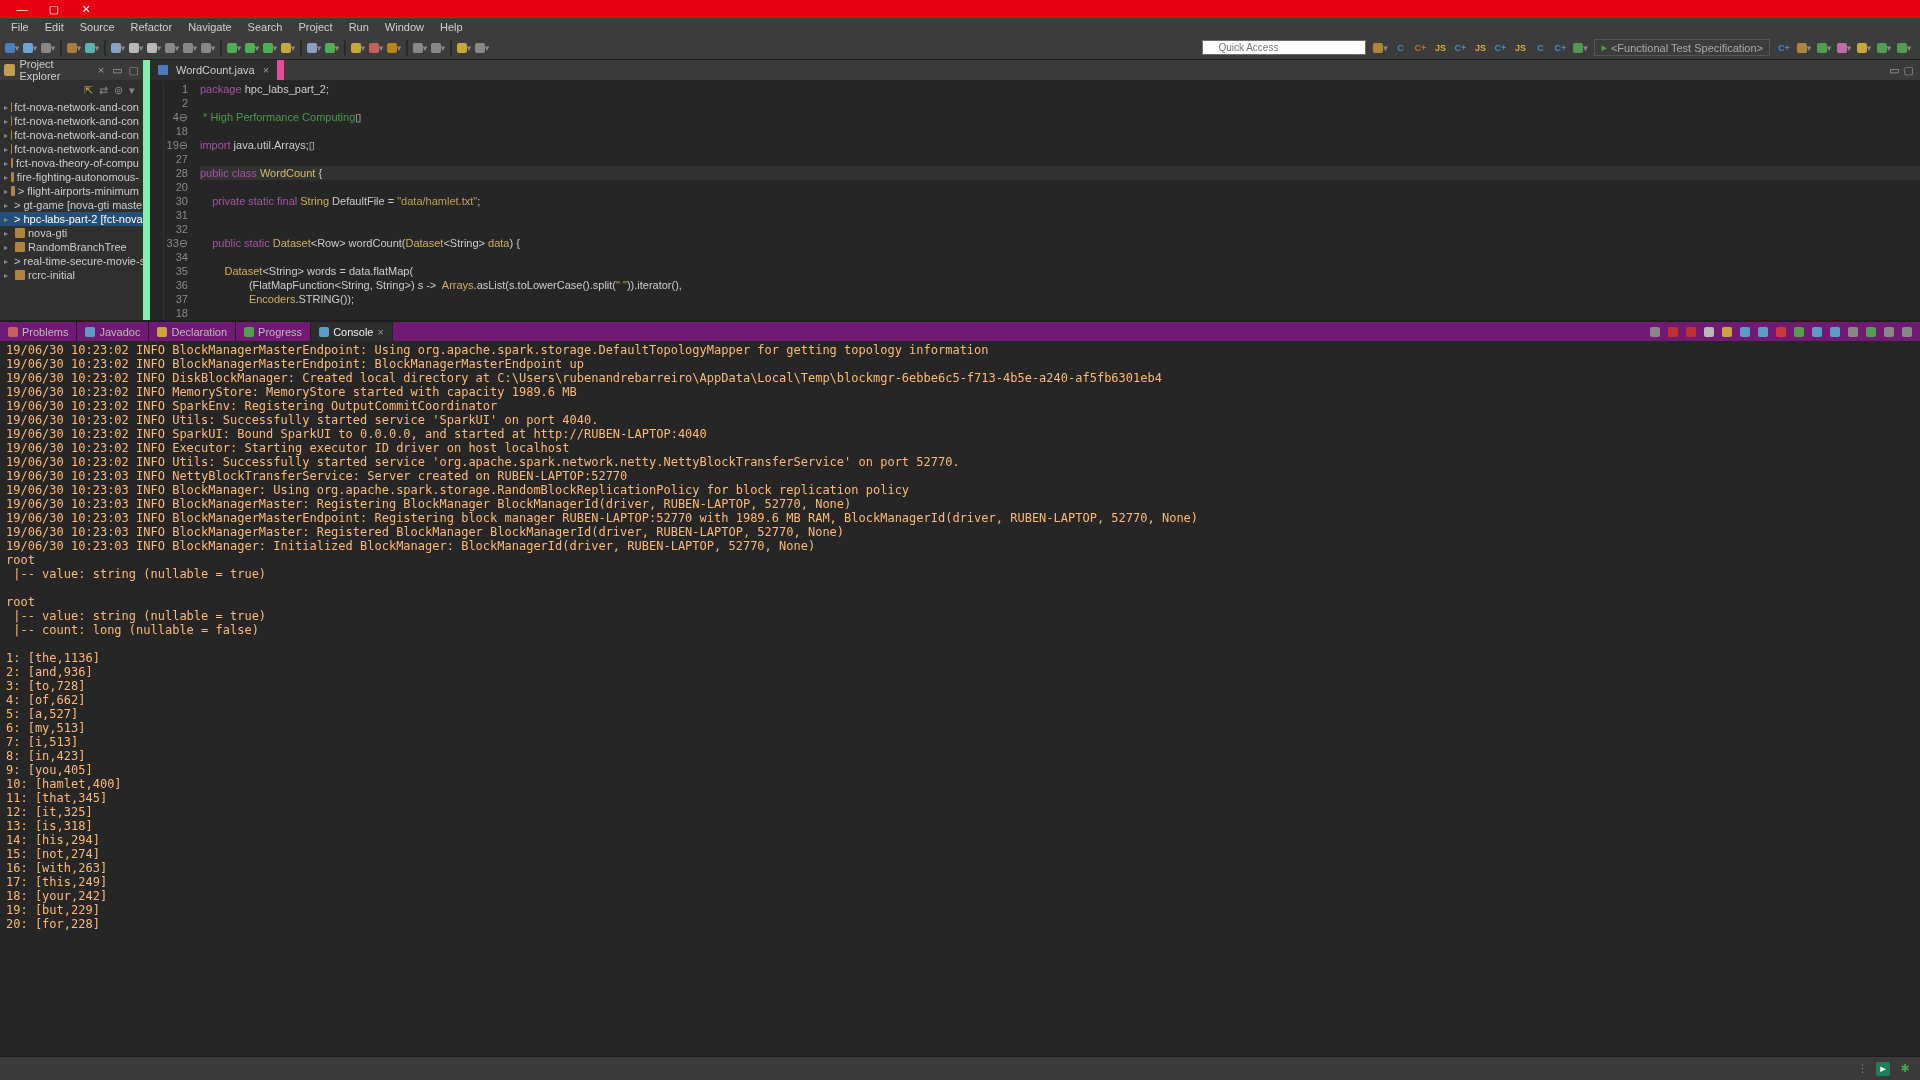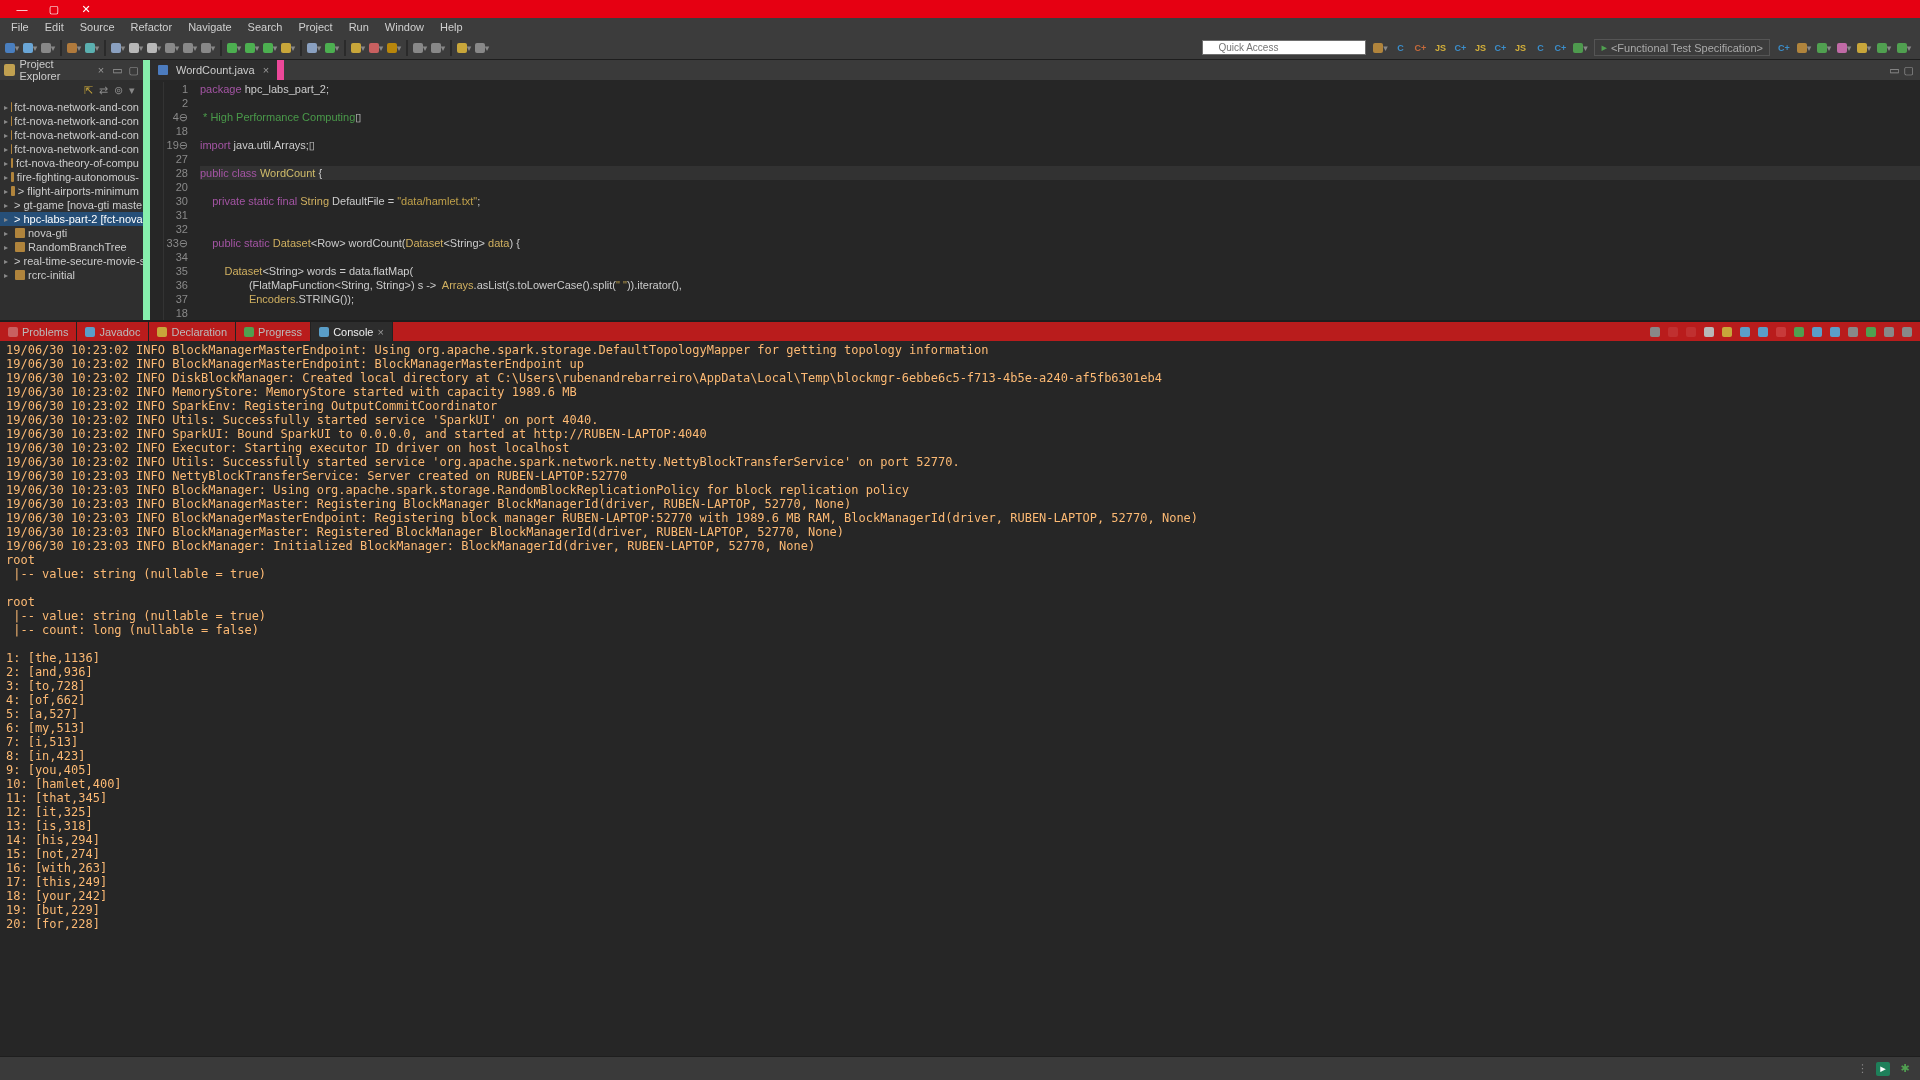--- a/index.html
+++ b/index.html
@@ -51,21 +51,21 @@
   .lines { flex: 1; padding-left: 6px; white-space: pre; }
   .tok-k { color: #a354a3; }  
   .tok-t { color: #d0d0d0; }
   .tok-c { color: #4a9a4a; }  
   .tok-s { color: #bfa04a; }  
   .tok-ty { color: #d0b060; } 
   .tok-cl { color: #d0bc6a; } 
   .lines .hl { background: #323232; display: inline-block; width: 100%; }
 
   .lower { flex: 1; display: flex; flex-direction: column; background: #262626; }
-  .lower-tabs { height: 20px; display: flex; align-items: stretch; background: #b91c1c; border-top: 1px solid #1e1e1e; }
+  .lower-tabs { height: 20px; display: flex; align-items: stretch; background: #701a75; border-top: 1px solid #1e1e1e; }
   .ltab { display: flex; align-items: center; gap: 4px; padding: 0 8px; border-right: 1px solid #222; color: #bbb; }
   .ltab.active { background: #2d2d2d; color: #eee; }
   .lower-toolbar-right { margin-left: auto; display: flex; align-items: center; gap: 4px; padding: 0 6px; }
   .lower-desc { height: 15px; padding: 0 6px; color: #9a8a7a; font-size: 10px; display: flex; align-items: center; white-space: nowrap; overflow: hidden; border-bottom: 1px solid #222; }
   .console { flex: 1; font-family: Consolas, monospace; font-size: 12px; line-height: 14px; padding: 2px 6px; color: #fdba74; white-space: pre; overflow: hidden; }
 
   .statusbar { position: absolute; left: 0; right: 0; bottom: 0; height: 24px; background: #3a3a3a; border-top: 1px solid #1e1e1e; display: flex; align-items: center; justify-content: flex-end; padding: 0 8px; gap: 8px; }
 
   .mini { width: 10px; height: 10px; }
   .colorbtn { width: 14px; height: 14px; display: inline-flex; align-items: center; justify-content: center; border-radius: 2px; }

